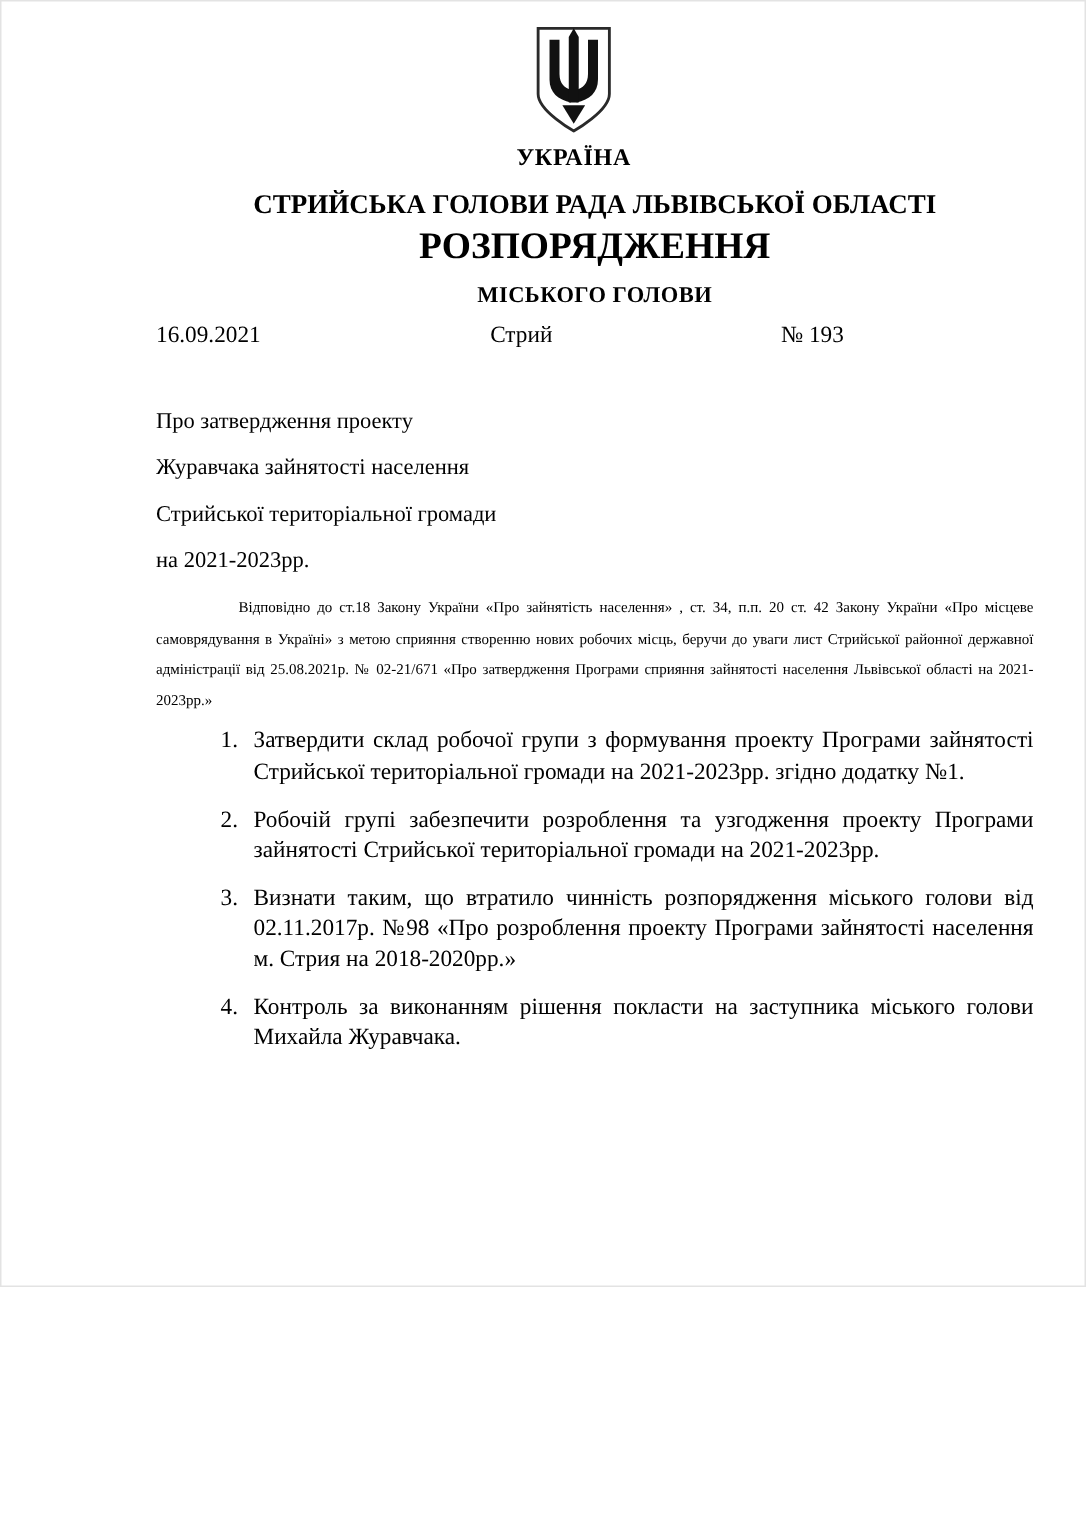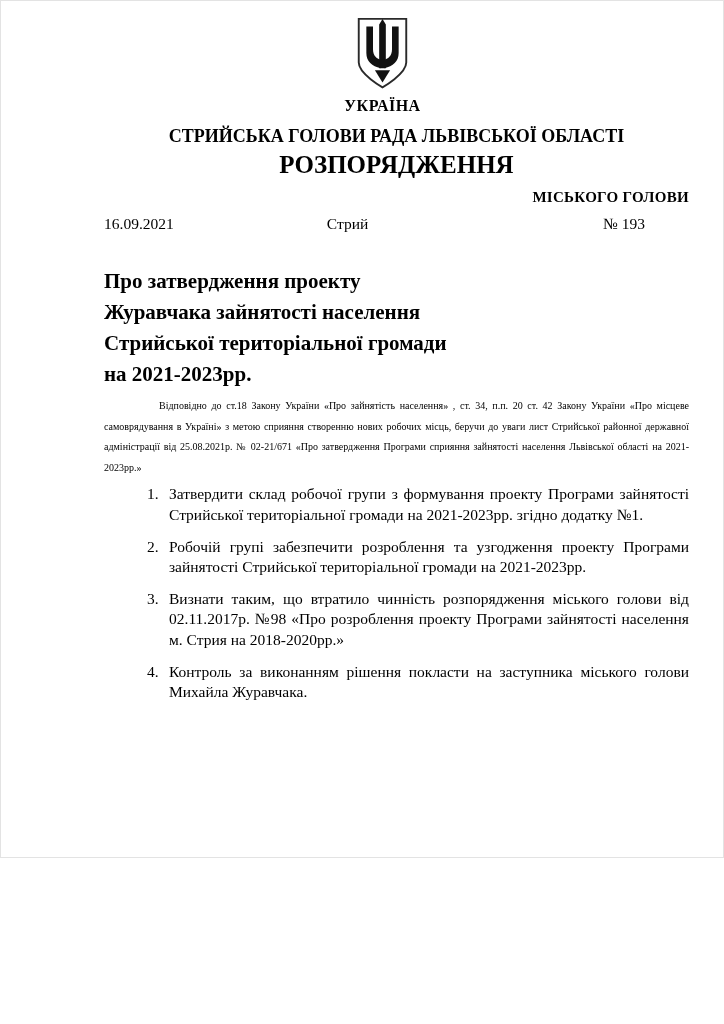--- a/index.html
+++ b/index.html
@@ -17,30 +17,30 @@
     position:absolute; left:103px; top:0; width:585px;
   }
   .emblem-block { margin-top:16px; text-align:center; transform:translateX(-14px); }
   .emblem-block svg { display:block; margin:0 auto; }
   .country {
     margin-top:4px; font-weight:bold; font-size:16px; line-height:18px;
     letter-spacing:0.5px; text-align:center;
   }
   .org   { margin-top:10px; font-weight:bold; font-size:18px; line-height:22px; text-align:center; }
   .doctype { margin-top:4px; font-weight:bold; font-size:25px; line-height:28px; text-align:center; }
-  .subtype { margin-top:9px; font-weight:bold; font-size:15px; line-height:18px; text-align:right; letter-spacing:0.3px; }
+  .subtype { margin-top:9px; font-weight:bold; font-size:15px; line-height:18px; text-align:center; letter-spacing:0.3px; }
   .date-row {
     margin-top:8px; display:flex; align-items:baseline;
     font-size:15.5px; line-height:19px;gap:16px;
   }
   .date-row .left  { flex:1; text-align:left; }
   .date-row .mid   { flex:0 0 auto; margin-right:54px; }
-  .date-row .right { flex:1; text-align:right; padding-right:44px; box-sizing:border-box; }
+  .date-row .right { flex:1; text-align:center; padding-right:44px; box-sizing:border-box; }
   .subject {
-    margin-top:33px; font-weight:bold; font-size:21px; line-height:31px;
+    margin-top:33px; font-weight:normal; font-size:15px; line-height:31px;
   }
   .intro {
     margin-top:6px; font-size:10px; line-height:20.6px;
     text-align:justify; text-indent:55px;
   }
   .list { margin-top:6px; }
   .item {
     display:flex; padding-left:43px; margin-bottom:11px;
     font-size:15.5px; line-height:20.6px;
   }

